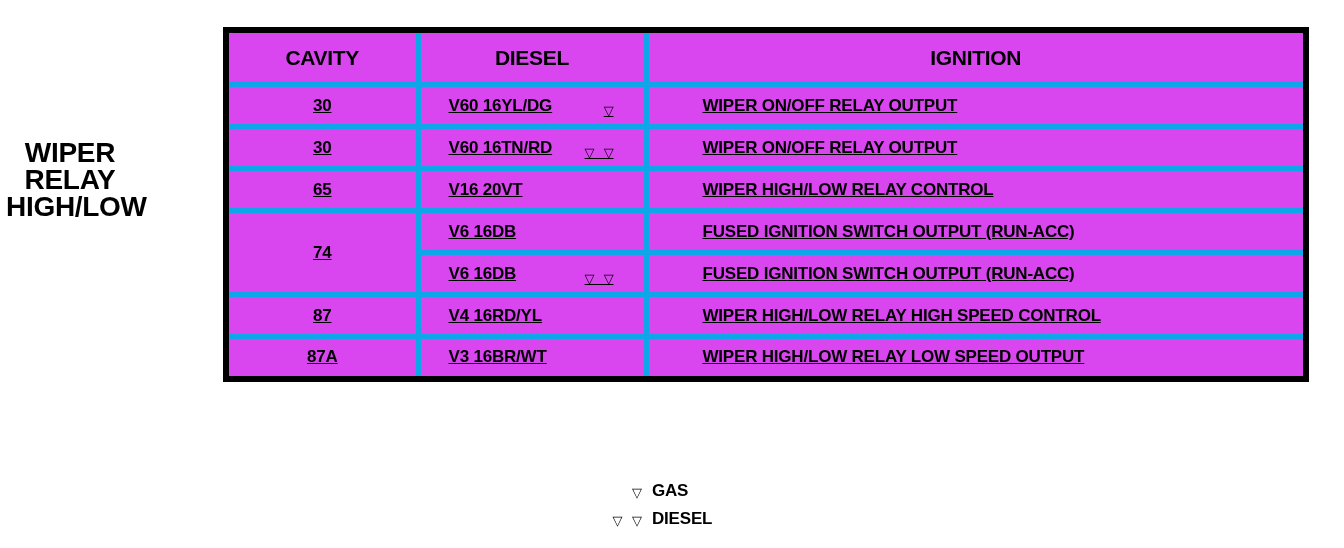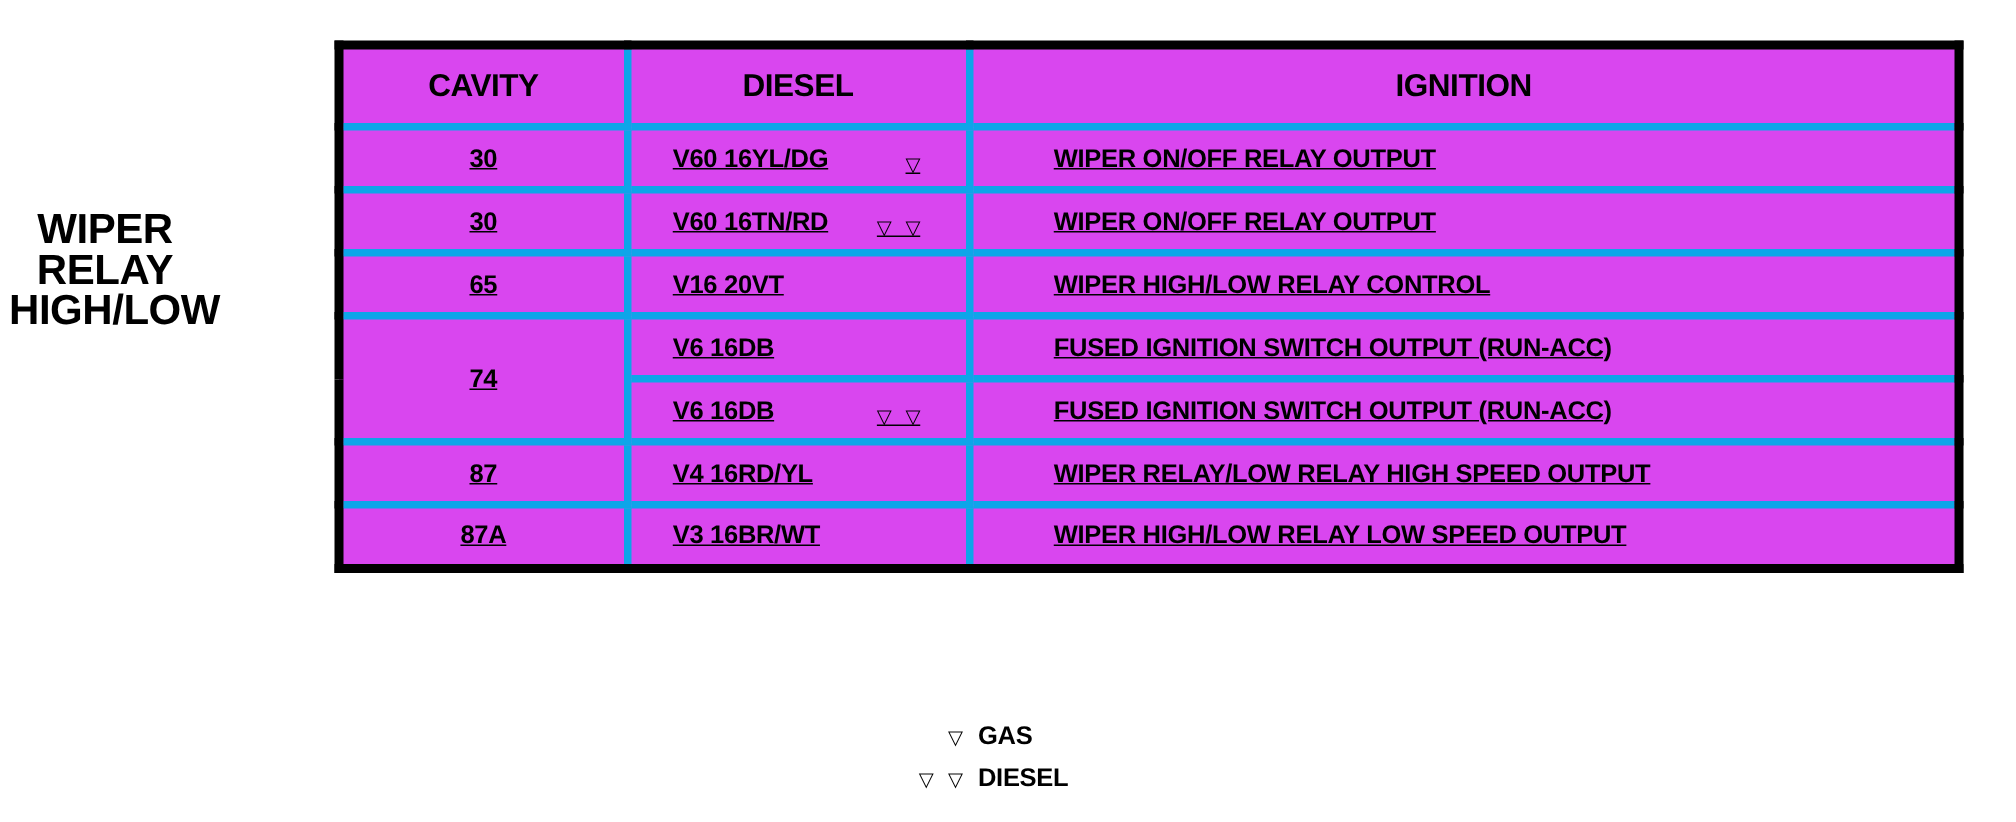--- a/index.html
+++ b/index.html
@@ -169,21 +169,21 @@
     <td class="fun">FUSED IGNITION SWITCH OUTPUT (RUN-ACC)</td>
   </tr>
 
   <tr class="datarow">
     <td class="cav">87</td>
     <td class="cir">
       <div class="cirwrap">
         <span>V4 16RD/YL</span>
       </div>
     </td>
-    <td class="fun">WIPER RELAY/LOW RELAY HIGH SPEED OUTPUT</td>
+    <td class="fun">WIPER HIGH/LOW RELAY HIGH SPEED CONTROL</td>
   </tr>
 
   <tr class="datarow">
     <td class="cav">87A</td>
     <td class="cir">
       <div class="cirwrap">
         <span>V3 16BR/WT</span>
       </div>
     </td>
     <td class="fun">WIPER HIGH/LOW RELAY LOW SPEED OUTPUT</td>

